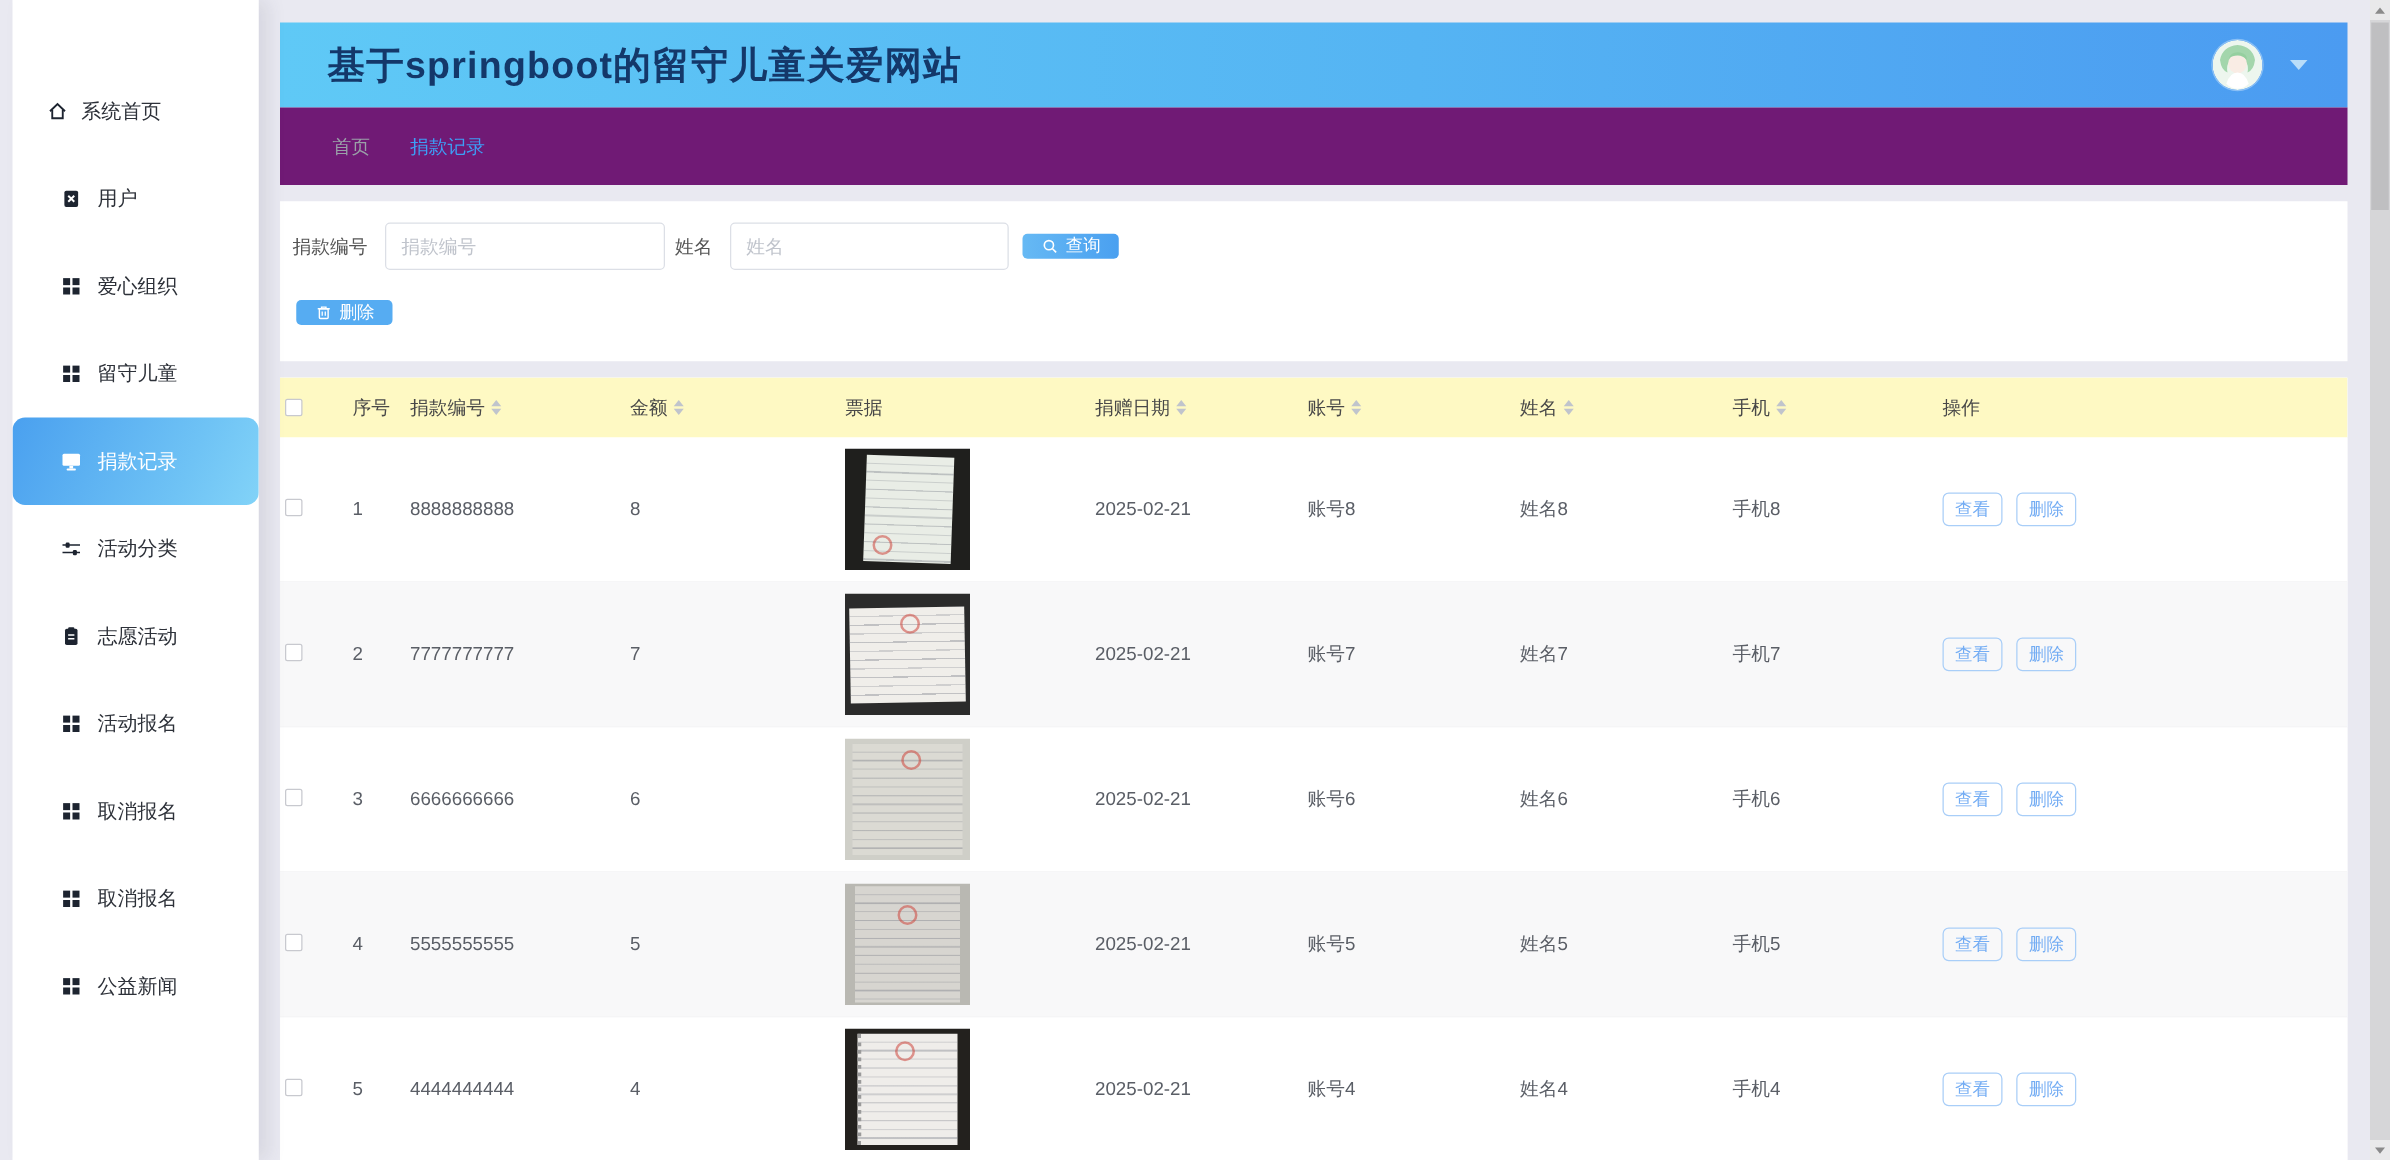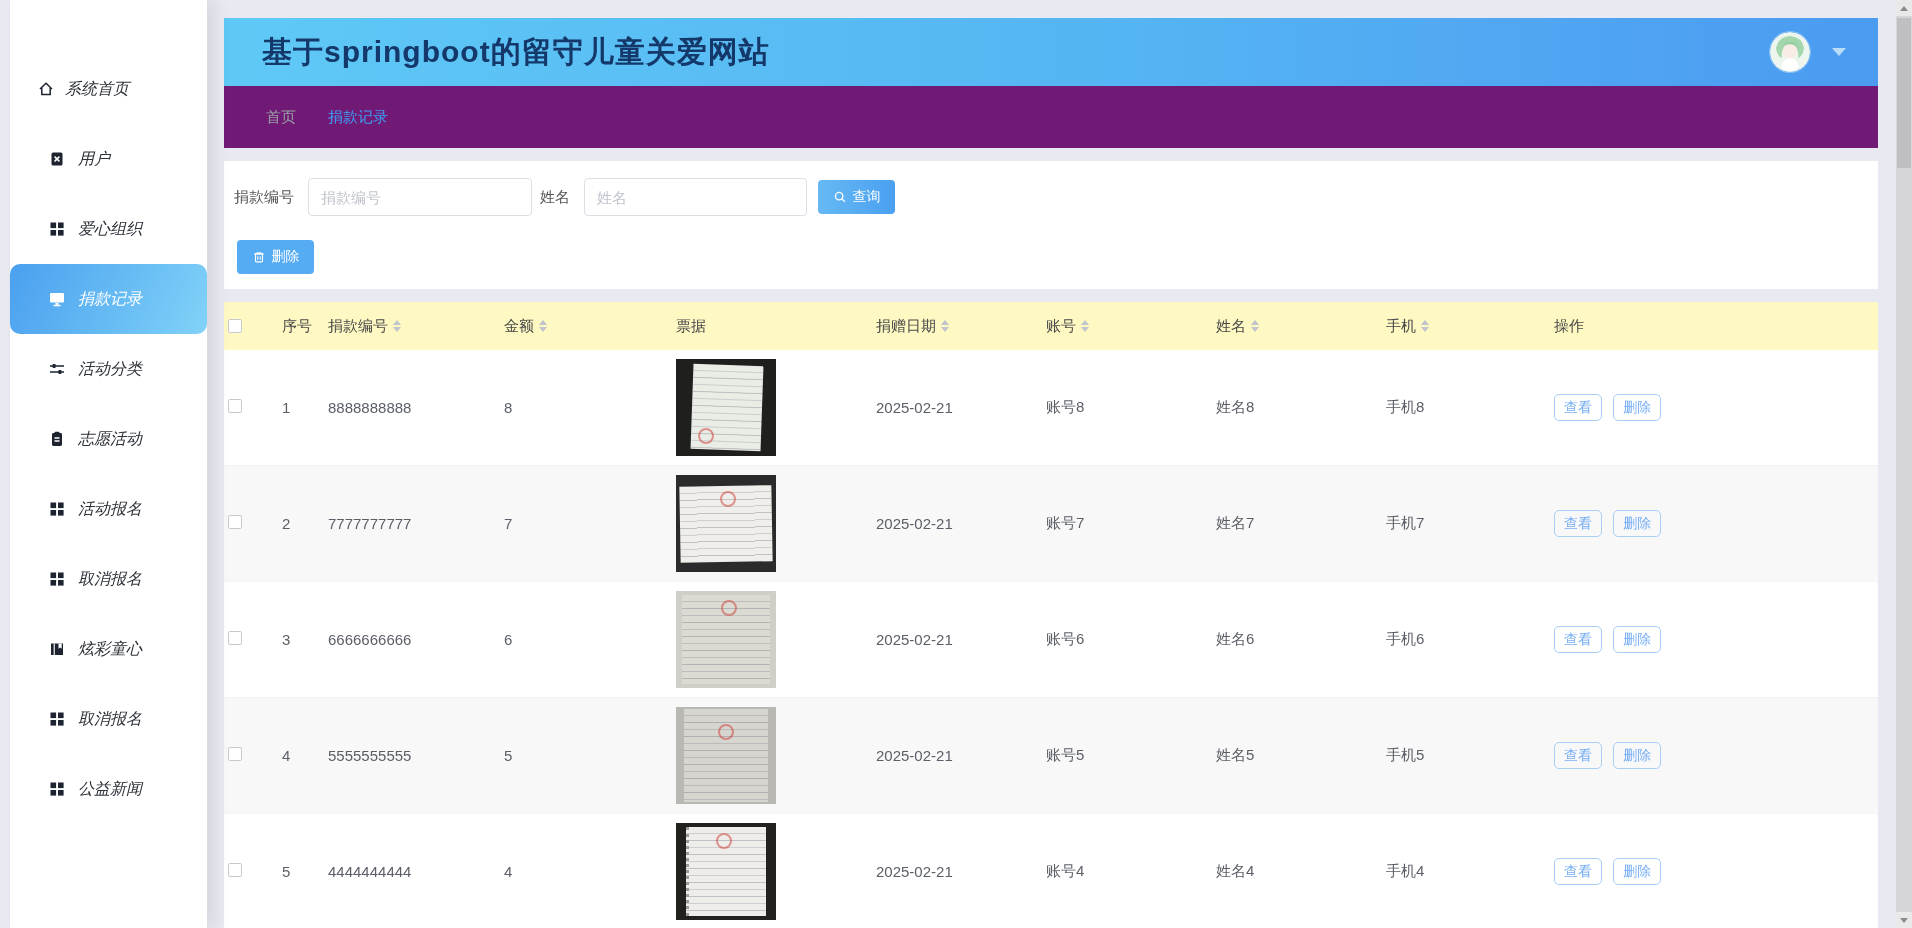--- a/index.html
+++ b/index.html
@@ -14,21 +14,21 @@
   .sidebar {
     position:absolute; left:10px; top:0; bottom:0; width:197px;
     background:#fff;
     box-shadow:8px 0 14px rgba(60,60,80,.10);
     overflow:hidden; z-index:5;
   }
   .side-nav { padding-top:54px; }
   .side-item {
     height:70px; display:flex; align-items:center;
     padding-left:38px; gap:12px;
-    font-size:16px; color:#2d3139; cursor:pointer;font-style:italic;
+    font-size:16px; color:#2d3139; cursor:pointer;
   }
   .side-item.first { padding-left:27px; gap:10px; }
   .side-item .s-icon { width:18px; height:18px; flex:0 0 18px; color:#1d2430; display:inline-flex; }
   .side-item .s-icon svg { width:100%; height:100%; }
   .side-item.active {
     background:linear-gradient(115deg,#4aa0ef 0%,#6fc3f5 70%,#82d3f8 100%);
     border-radius:10px; color:#fff;
   }
   .side-item.active .s-icon { color:#fff; }
   
@@ -59,21 +59,21 @@
     height:38px; border:1px solid #dcdfe6; border-radius:4px;
     padding:0 12px; font-size:15px; color:#333; outline:none;
     font-family:"Liberation Sans", sans-serif;
   }
   .f-input::placeholder { color:#c0c4cc; }
   #donation-id-input { width:224px; margin-left:14px; }
   .lbl-name { margin-left:8px; }
   #name-input  { width:223px; margin-left:14px; }
   .btn-primary {
     display:inline-flex; align-items:center; justify-content:center; gap:6px;
-    height:34px; padding:0 14px; border:none; border-radius:4px;
+    height:20px; padding:0 14px; border:none; border-radius:4px;
     color:#fff; font-size:14px; cursor:pointer;
     font-family:"Liberation Sans", sans-serif;
   }
   .btn-search { margin-left:11px; width:77px; background:linear-gradient(90deg,#66b9f4,#4aa0f0); }
   .btn-search svg, .btn-delete svg { width:14px; height:14px; }
   .btn-delete { position:absolute; top:79px; left:13px; width:77px; background:#56acf2; }
   
   .table-panel { position:absolute; top:286px; left:0; right:0; bottom:0; background:#fff; overflow:hidden; }
   .t-grid { display:grid; grid-template-columns:46px 58px 176px 172px 200px 170px 170px 170px 168px 1fr; align-items:center; }
   .t-header { height:48px; background:#fef9c3; font-size:15px; color:#484848; }
@@ -158,20 +158,31 @@
         <span class="s-icon">
           <svg viewBox="0 0 18 18">
             <rect x="2.5" y="2.5" width="5.6" height="5.6" fill="currentColor"></rect>
             <rect x="10" y="2.5" width="5.6" height="5.6" fill="currentColor"></rect>
             <rect x="2.5" y="10" width="5.6" height="5.6" fill="currentColor"></rect>
             <rect x="10" y="10" width="5.6" height="5.6" fill="currentColor"></rect>
           </svg>
         </span>
         <span>爱心组织</span>
       </div>
+      <div class="side-item">
+        <span class="s-icon">
+          <svg viewBox="0 0 18 18">
+            <rect x="2.5" y="2.5" width="5.6" height="5.6" fill="currentColor"></rect>
+            <rect x="10" y="2.5" width="5.6" height="5.6" fill="currentColor"></rect>
+            <rect x="2.5" y="10" width="5.6" height="5.6" fill="currentColor"></rect>
+            <rect x="10" y="10" width="5.6" height="5.6" fill="currentColor"></rect>
+          </svg>
+        </span>
+        <span>留守儿童</span>
+      </div>
       <div class="side-item active">
         <span class="s-icon">
           <svg viewBox="0 0 18 18">
             <rect x="2" y="3" width="14" height="9.5" rx="1.2" fill="currentColor"></rect>
             <rect x="7.5" y="12.8" width="3" height="2" fill="currentColor"></rect>
             <rect x="5.3" y="14.8" width="7.4" height="1.5" rx=".7" fill="currentColor"></rect>
           </svg>
         </span>
         <span>捐款记录</span>
       </div>
@@ -209,30 +220,20 @@
       <div class="side-item">
         <span class="s-icon">
           <svg viewBox="0 0 18 18">
             <rect x="2.5" y="2.5" width="5.6" height="5.6" fill="currentColor"></rect>
             <rect x="10" y="2.5" width="5.6" height="5.6" fill="currentColor"></rect>
             <rect x="2.5" y="10" width="5.6" height="5.6" fill="currentColor"></rect>
             <rect x="10" y="10" width="5.6" height="5.6" fill="currentColor"></rect>
           </svg>
         </span>
         <span>取消报名</span>
-      </div>
-      <div class="side-item">
-        <span class="s-icon">
-          <svg viewBox="0 0 18 18">
-            <path d="M3 3.5 h12 v11.5 h-12 z" fill="currentColor"></path>
-            <path d="M10.5 3.5 v5.2 l1.6-1.3 1.6 1.3 v-5.2" fill="#fff"></path>
-            <path d="M6.2 3.5 v11.5" stroke="#fff" stroke-width="1.1"></path>
-          </svg>
-        </span>
-        <span>炫彩童心</span>
       </div>
       <div class="side-item">
         <span class="s-icon">
           <svg viewBox="0 0 18 18">
             <rect x="2.5" y="2.5" width="5.6" height="5.6" fill="currentColor"></rect>
             <rect x="10" y="2.5" width="5.6" height="5.6" fill="currentColor"></rect>
             <rect x="2.5" y="10" width="5.6" height="5.6" fill="currentColor"></rect>
             <rect x="10" y="10" width="5.6" height="5.6" fill="currentColor"></rect>
           </svg>
         </span>

